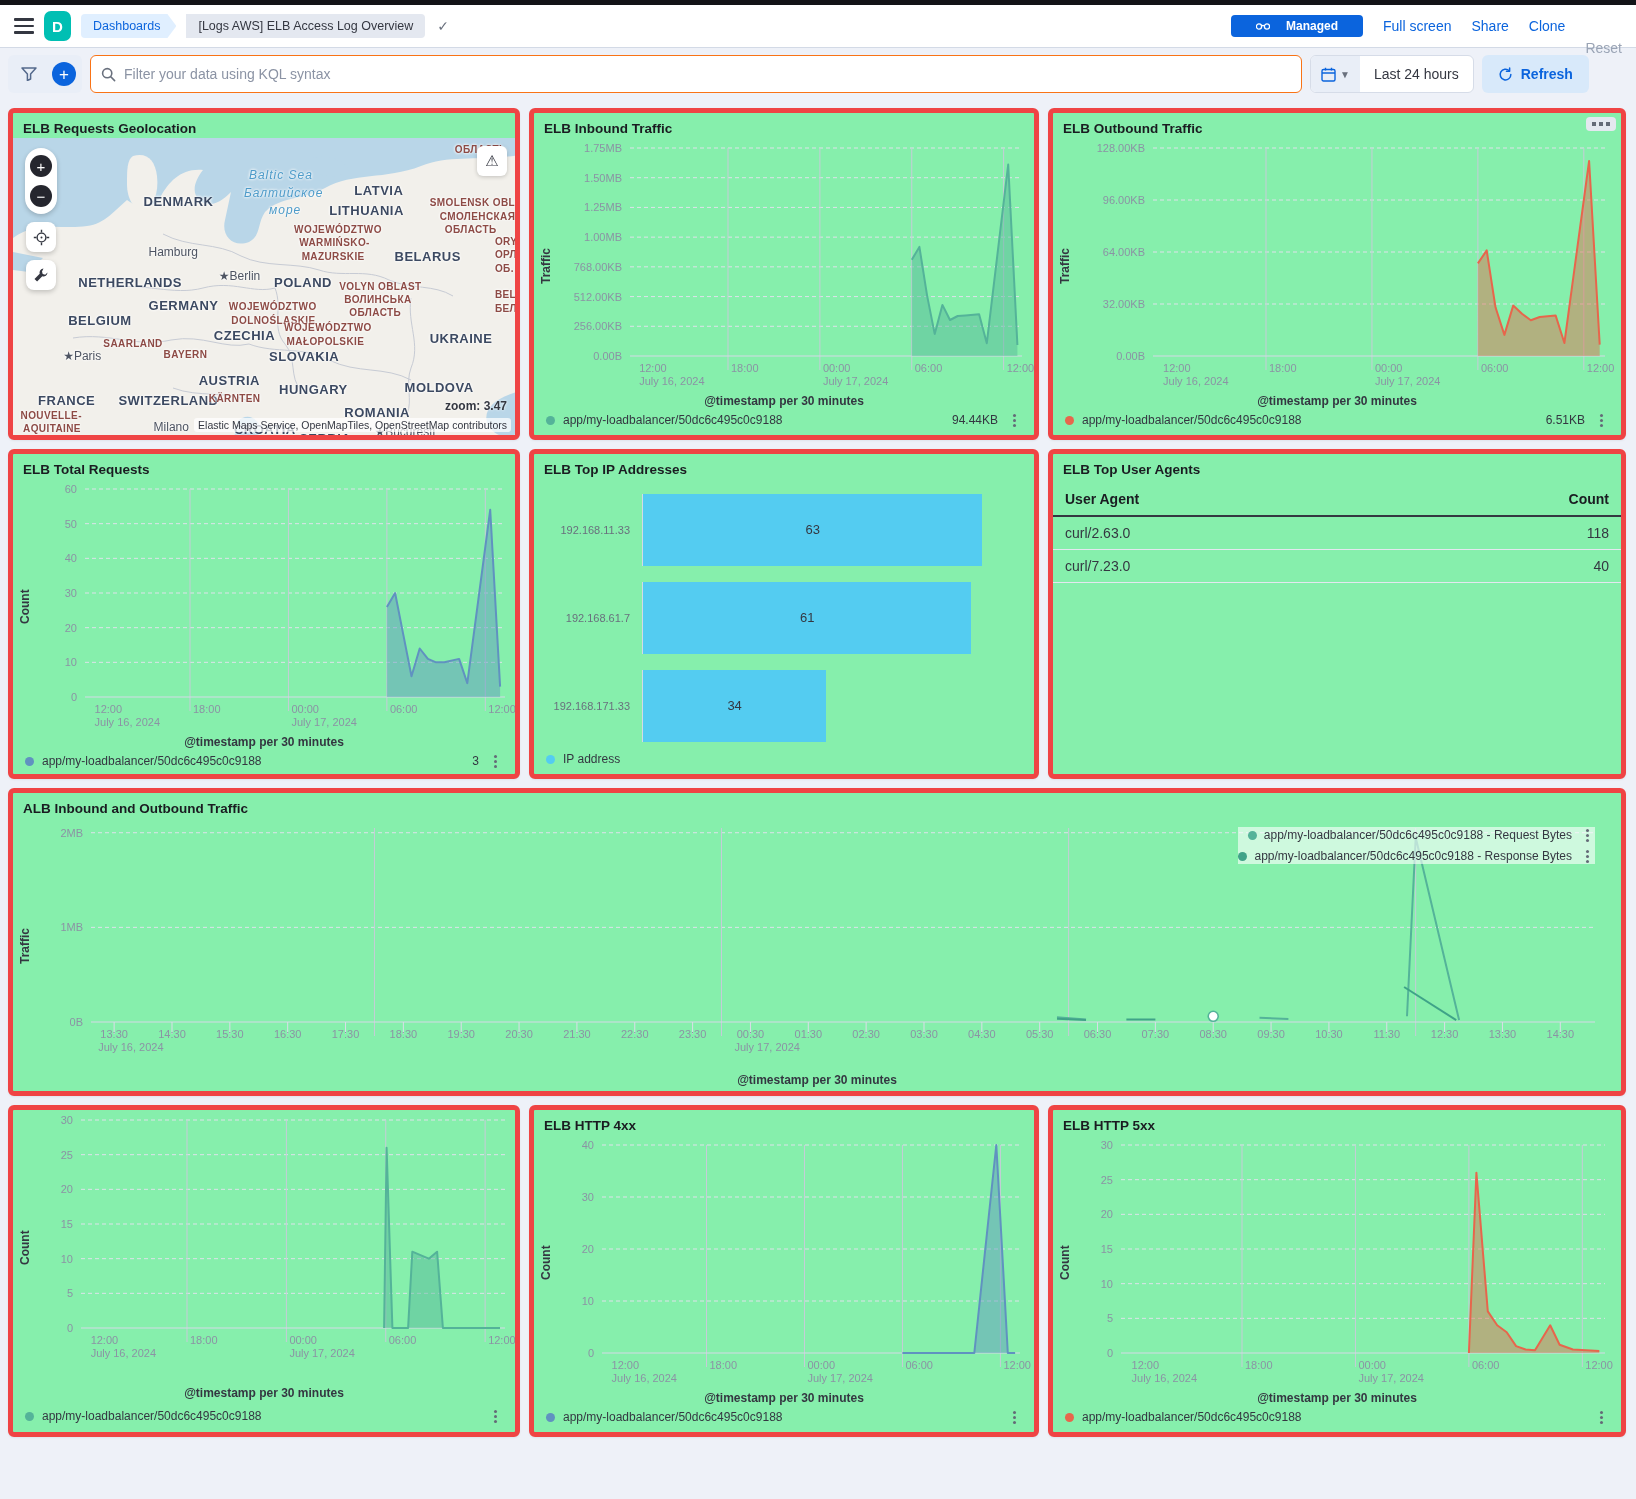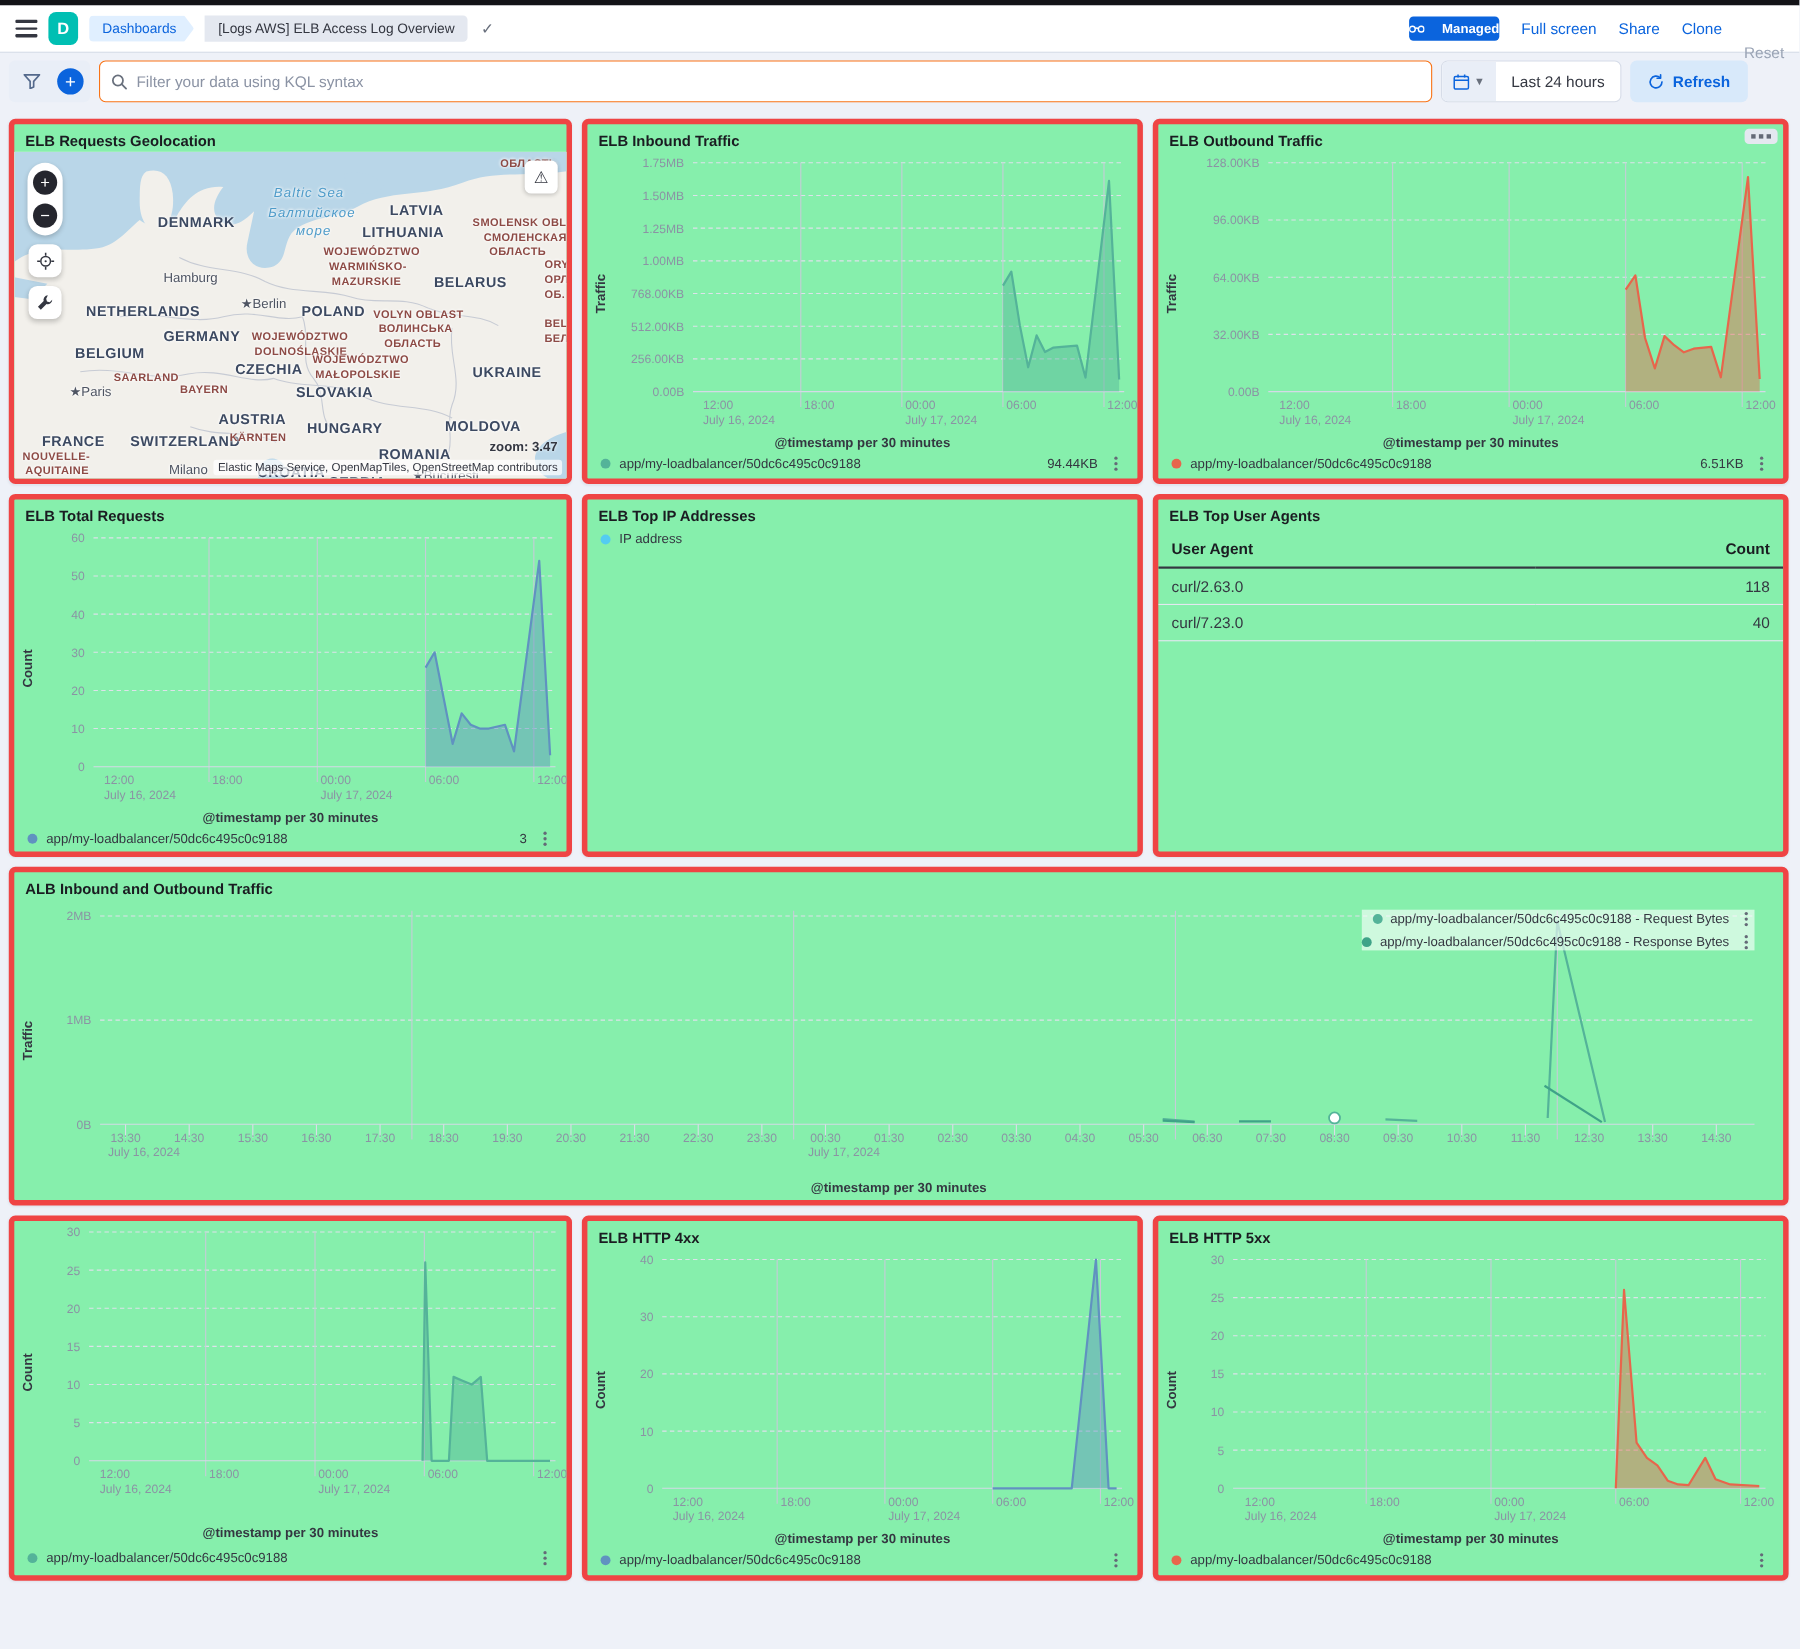--- a/index.html
+++ b/index.html
@@ -7,21 +7,21 @@
   .topstrip { height:5px; background:#131317; }
   
   .hdr { height:43px; background:#fff; border-bottom:1px solid #d3dae6; display:flex; align-items:center; padding:0 14px; gap:10px; }
   .burger { width:20px; display:flex; flex-direction:column; gap:4px; cursor:pointer; }
   .burger span { height:2.5px; background:#343741; border-radius:1px; }
   .spacelogo { width:27px; height:30px; background:#00BFB3; border-radius:7px; color:#fff; font-weight:700; font-size:15px; display:flex; align-items:center; justify-content:center; }
   .crumb1 { background:#e0efff; color:#0b64dd; font-size:12.5px; padding:5px 16px 5px 12px; clip-path:polygon(0 0,calc(100% - 9px) 0,100% 50%,calc(100% - 9px) 100%,0 100%); border-radius:4px 0 0 4px; cursor:pointer; }
   .crumb2 { background:#e4e8f0; color:#343741; font-size:12.5px; padding:5px 12px; border-radius:0 4px 4px 0; }
   .checkicon { color:#69707d; font-size:14px; margin-left:2px; }
   .hdr-right { margin-left:auto; display:flex; align-items:center; gap:20px; }
-  .managed { background:#0b64dd; color:#fff; font-size:12px; font-weight:700; padding:4px 0; border-radius:4px; display:flex; align-items:center; gap:16px; }
+  .managed { background:#0b64dd; color:#fff; font-size:12px; font-weight:700; padding:4px 25px; border-radius:4px; display:flex; align-items:center; gap:16px; }
   .hlink { color:#0b64dd; font-size:14px; font-weight:500; cursor:pointer; text-decoration:none; }
   .hlink.dis { color:#9aa4b5;margin-top:44px; }
   
   .tbar { height:52px; display:flex; align-items:center; padding:0 8px; gap:8px; }
   .fgroup { height:38px; background:#e9eef7; border-radius:6px; display:flex; align-items:center; padding:0 6px; gap:8px; }
   .iconbtn { width:30px; height:30px; display:flex; align-items:center; justify-content:center; cursor:pointer; border-radius:6px; }
   .plusbtn { width:24px; height:24px; border-radius:50%; background:#0b64dd; color:#fff; font-size:17px; line-height:1; display:flex; align-items:center; justify-content:center; cursor:pointer; }
   .search { flex:1; height:38px; background:#fff; border:1px solid #f97316; border-radius:6px; display:flex; align-items:center; padding:0 10px; gap:8px; max-width:1212px; }
   .search input { border:none; outline:none; flex:1; font-size:14px; font-family:inherit; color:#343741; background:transparent; }
   .search input::placeholder { color:#8b93a4; }
@@ -380,20 +380,46 @@
         <span>app/my-loadbalancer/50dc6c495c0c9188</span>
         <span class="lv">3</span>
         <span class="kebab">
           <i></i>
         </span>
       </div>
   </div>
 
   <div class="panel h2">
     <div class="ptitle">ELB Top IP Addresses</div>
+    <div class="barwrap" id="ipbars">
+        <div class="bar-row">
+     <span class="bar-label">192.168.11.33</span>
+     <div class="bar-track">
+            <div class="bar" style="width:90.0%">
+              <span>63</span>
+            </div>
+          </div>
+   </div>
+        <div class="bar-row">
+     <span class="bar-label">192.168.61.7</span>
+     <div class="bar-track">
+            <div class="bar" style="width:87.1%">
+              <span>61</span>
+            </div>
+          </div>
+   </div>
+        <div class="bar-row">
+     <span class="bar-label">192.168.171.33</span>
+     <div class="bar-track">
+            <div class="bar" style="width:48.6%">
+              <span>34</span>
+            </div>
+          </div>
+   </div>
+      </div>
     <div class="legend">
         <span class="dot" style="background:#54CCF1"></span>
         <span>IP address</span>
       </div>
   </div>
 
   <div class="panel h2">
     <div class="ptitle">ELB Top User Agents</div>
     <table class="uatable">
       <thead>

